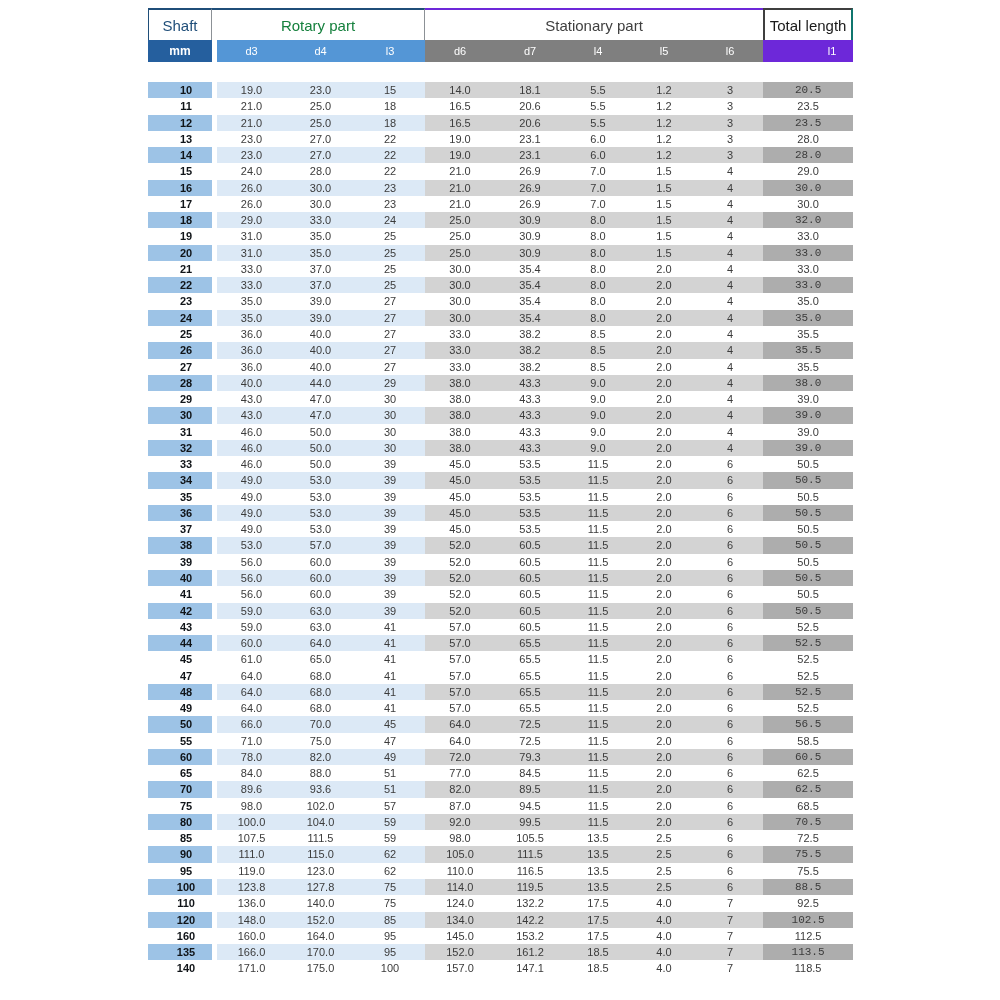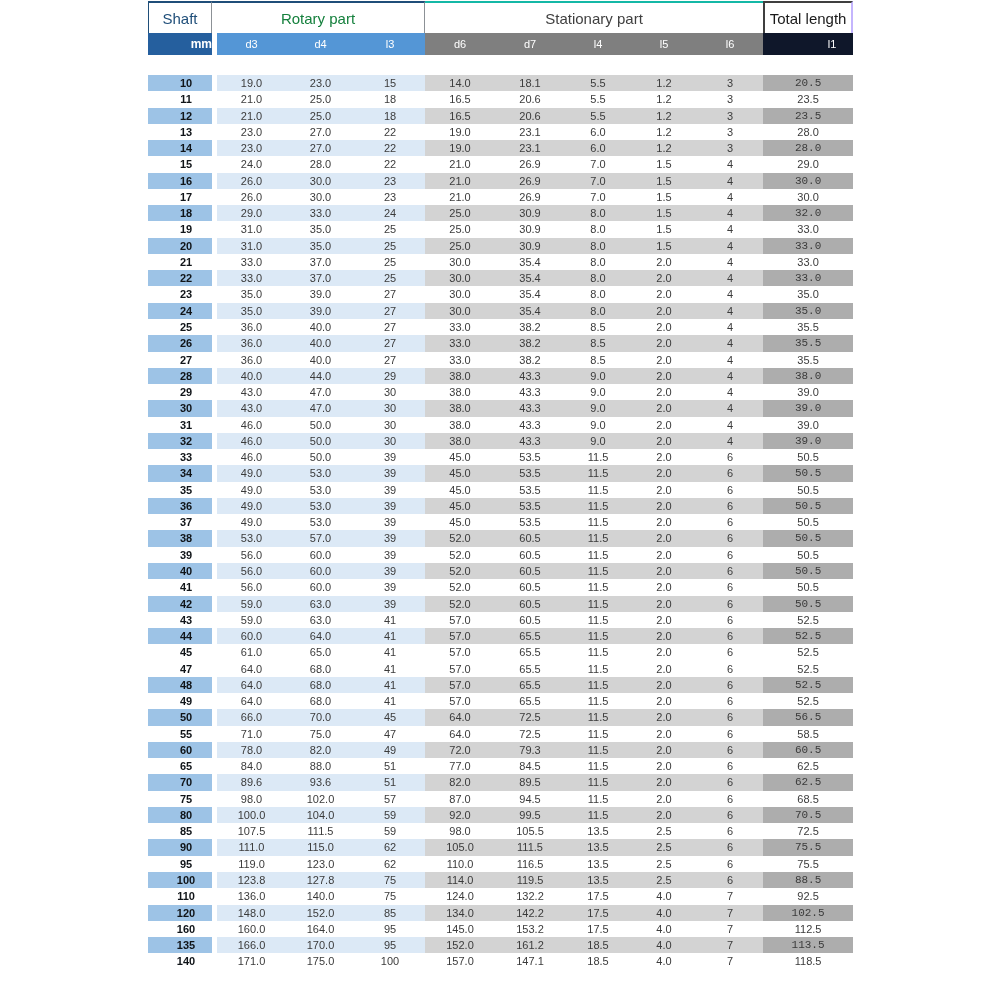--- a/index.html
+++ b/index.html
@@ -1,45 +1,45 @@
 <!DOCTYPE html>
 <html><head>
 <meta charset="utf-8">
 <style>
   html,body { margin:0; padding:0; background:#ffffff; }
   body {
     width:1000px; height:1000px; position:relative;
     font-family:"Liberation Sans", sans-serif;
     -webkit-font-smoothing:antialiased;
   }
-  .sheet { position:absolute; left:148px; top:1px; }
+  .sheet { position:absolute; left:148px; top:8px; }
   table { border-collapse:separate; border-spacing:0; table-layout:fixed; width:705px; }
   td, th {
     padding:0; margin:0; text-align:center; vertical-align:middle;
     overflow:hidden; white-space:nowrap; font-weight:400;
   }
   
   tr.h1 th { height:30px; font-size:15px; background:#ffffff; }
   th.shaft-h {
     color:#1F4E79;
     border-top:2px solid #1F4E79; border-left:1px solid #1F4E79;
     border-right:1px solid #8c9196;
   }
   th.rotary-h { color:#15803d; border-top:2px solid #1F4E79; border-right:1px solid #8c9196; }
-  th.stationary-h { color:#3f3f3f; border-top:2px solid #14b8a6; }
+  th.stationary-h { color:#3f3f3f; border-top:2px solid #6d28d9; }
   th.total-h {
     color:#1a1a1a;
-    border-top:2px solid #3f3f3f; border-left:2px solid #3f3f3f; border-right:2px solid #c4b5fd;
+    border-top:2px solid #3f3f3f; border-left:2px solid #3f3f3f; border-right:2px solid #0f766e;
   }
   
   tr.h2 td { height:22px; font-size:11px; color:#ffffff; }
-  tr.h2 td.mm-cell { background:#255F9E; font-weight:700; font-size:12px;text-align:right; }
+  tr.h2 td.mm-cell { background:#255F9E; font-weight:700; font-size:12px; }
   tr.h2 td.rot-hc  { background:#5496D6; }
   tr.h2 td.stat-hc { background:#7F7F7F; }
-  tr.h2 td.tot-hc  { background:#0f172a;padding-left:48px; }
+  tr.h2 td.tot-hc  { background:#6d28d9;padding-left:48px; }
   tr.h2 td.c-gap   { background:#ffffff; }
   
   tr.gaprow td { height:20px; background:#ffffff; }
   
   tbody.data td { height:16.27px; line-height:16.27px; font-size:11px; color:#3b3b3b; }
   tbody.data td.c-shaft { font-weight:700; color:#101418;padding-left:12px; }
   tbody.data td.c-gap { background:#ffffff; }
   tbody.data tr.hl td.c-shaft { background:#9DC3E6; }
   tbody.data tr.hl td.c-rot   { background:#DCE9F6; }
   tbody.data tr.hl td.c-stat  { background:#D3D3D3; }

